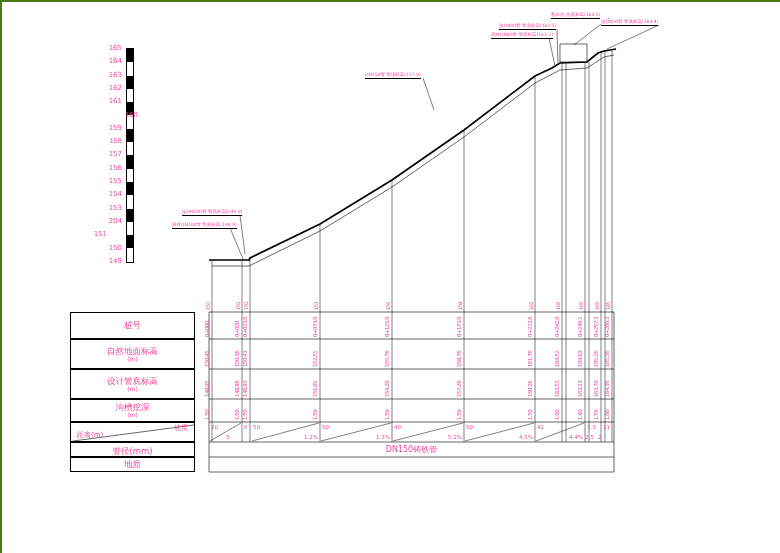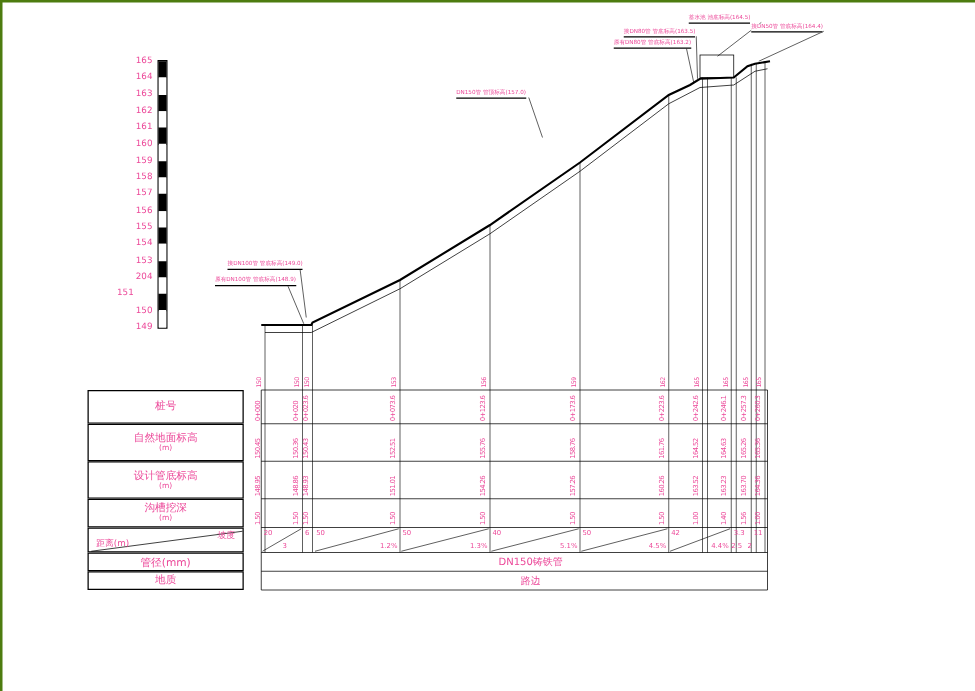--- a/index.html
+++ b/index.html
@@ -14,21 +14,21 @@
             font-size:8.5px;line-height:9px;background:#fff;}
   .hdr-unit{font-size:6px;line-height:6px;}
   .vtext{position:absolute;writing-mode:vertical-rl;transform:rotate(180deg);
          font-size:5.5px;line-height:6px;letter-spacing:-0.5px;white-space:nowrap;
          display:flex;align-items:center;}
   .mark{font-size:5px;}
   .dist-num{position:absolute;font-size:5.5px;line-height:6px;}
   .anno{position:absolute;font-size:4.5px;line-height:5px;white-space:nowrap;
         border-bottom:0.6px solid #000;padding-bottom:0.5px;background:#fff;}
   .band-text{position:absolute;display:flex;align-items:center;justify-content:center;
-             font-size:8px;line-height:9px;margin-left:13px;}
+             font-size:8px;line-height:9px;}
 </style>
 </head>
 <body>
 
 <div id="page">
   <svg id="linework" viewBox="0 0 780 553">
       <line x1="207" y1="310" x2="612" y2="310" stroke="#000" stroke-width="0.6"></line>
       <line x1="207" y1="337" x2="612" y2="337" stroke="#000" stroke-width="0.6"></line>
       <line x1="207" y1="367" x2="612" y2="367" stroke="#000" stroke-width="0.6"></line>
       <line x1="207" y1="397" x2="612" y2="397" stroke="#000" stroke-width="0.6"></line>
@@ -86,23 +86,23 @@
         <div class="scale-seg" style="left:0;top:159.60000000000002px;height:13.3px;background:#000;"></div>
         <div class="scale-seg" style="left:0;top:172.9px;height:13.3px;background:#fff;"></div>
         <div class="scale-seg" style="left:0;top:186.20000000000002px;height:13.3px;background:#000;"></div>
         <div class="scale-seg" style="left:0;top:199.5px;height:13.3px;background:#fff;"></div>
       </div>
       <div class="scale-label" style="left:94px;top:42px;">165</div>
       <div class="scale-label" style="left:94px;top:55.3px;">164</div>
       <div class="scale-label" style="left:94px;top:68.6px;">163</div>
       <div class="scale-label" style="left:94px;top:81.9px;">162</div>
       <div class="scale-label" style="left:94px;top:95.2px;">161</div>
-      <div class="scale-label" style="left:94px;top:108.5px;">160</div>
+      <div class="scale-label" style="left:110px;top:108.5px;">160</div>
       <div class="scale-label" style="left:94px;top:121.80000000000001px;">159</div>
-      <div class="scale-label" style="left:94px;top:135.10000000000002px;">158</div>
+      <div class="scale-label" style="left:94px;top:135.10000000000002px;font-family:Liberation Mono, monospace;">158</div>
       <div class="scale-label" style="left:94px;top:148.4px;">157</div>
       <div class="scale-label" style="left:94px;top:161.7px;">156</div>
       <div class="scale-label" style="left:94px;top:175px;">155</div>
       <div class="scale-label" style="left:94px;top:188.3px;">154</div>
       <div class="scale-label" style="left:94px;top:201.60000000000002px;">153</div>
       <div class="scale-label" style="left:94px;top:214.9px;">204</div>
       <div class="scale-label" style="left:79px;top:228.20000000000002px;">151</div>
       <div class="scale-label" style="left:94px;top:241.5px;">150</div>
       <div class="scale-label" style="left:94px;top:254.8px;">149</div>
     </div>
@@ -214,16 +214,13 @@
       <div class="anno" style="left:363px;top:70px;">DN150管 管顶标高(157.0)</div>
       <div class="anno" style="left:497px;top:21px;">接DN80管 管底标高(163.5)</div>
       <div class="anno" style="left:489px;top:30px;">原有DN80管 管底标高(163.2)</div>
       <div class="anno" style="left:549px;top:10px;">蓄水池 池底标高(164.5)</div>
       <div class="anno" style="left:599px;top:17px;">接DN50管 管底标高(164.4)</div>
     </div>
 
   <div class="band-text" style="left:207px;top:441px;width:405px;height:13px;">
     <span>DN150铸铁管</span>
   </div>
-  <div class="band-text" style="left:207px;top:456px;width:405px;height:13px;">
-    <span>路边</span>
-  </div>
 </div>
 
 </body></html>

